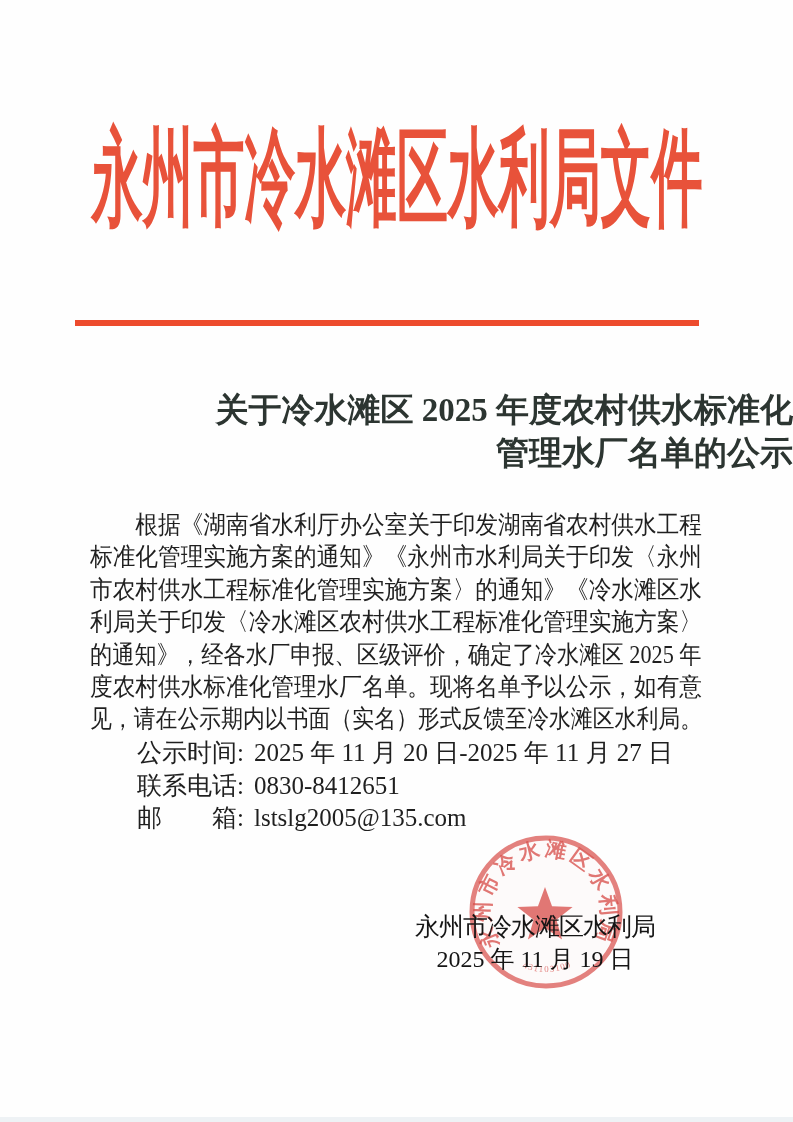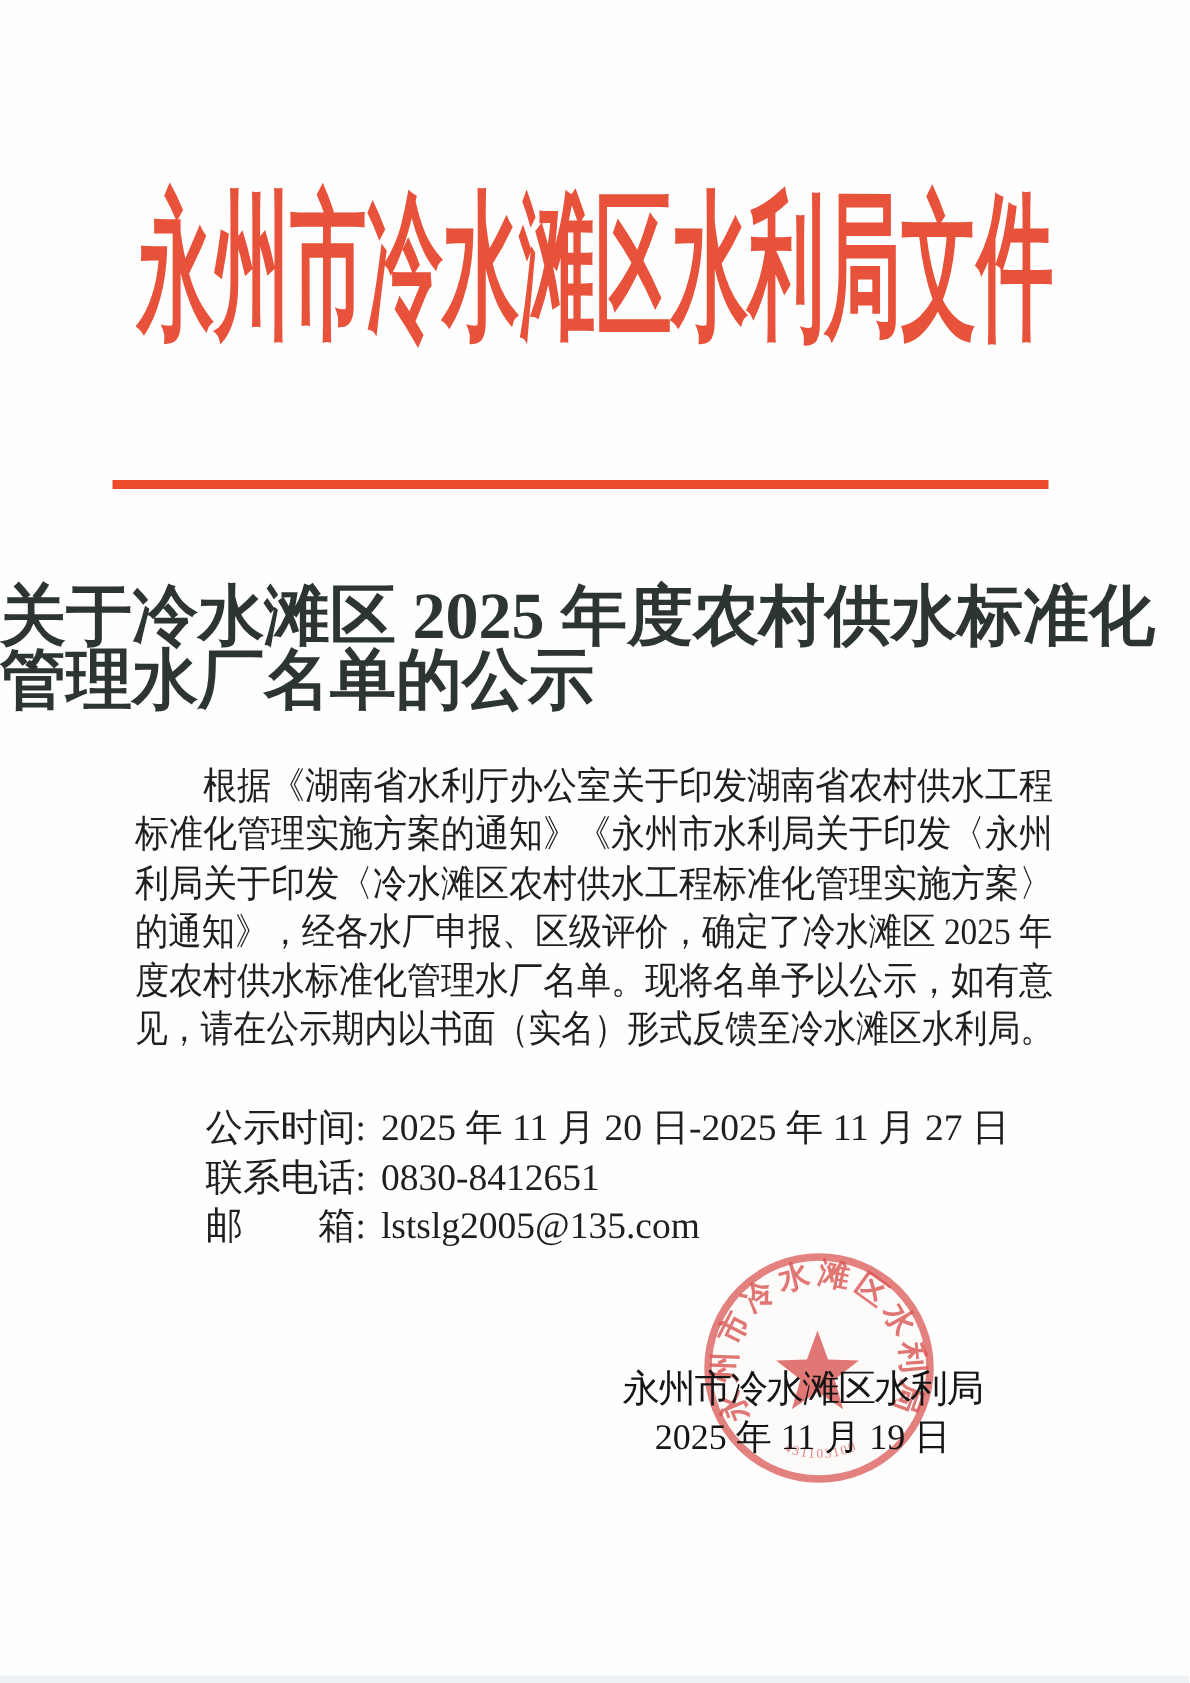--- a/index.html
+++ b/index.html
@@ -18,21 +18,21 @@
     color:#e8523a;
     letter-spacing:0;
   }
   .red-rule{
     position:absolute;top:320px;left:75px;width:624px;height:6px;
     background:#ed4b2d;
   }
   
   .doc-title{
     position:absolute;top:389px;left:0;width:793px;
-    text-align:left;font-size:44px;font-weight:bold;
+    text-align:right;font-size:33px;font-weight:bold;
     line-height:43px;color:#2c3531;
   }
   
   .doc-body{
     position:absolute;top:509px;left:90px;width:612px;
     font-size:25px;color:#1f1f1f;
   }
   .body-line{height:32.4px;line-height:32.4px;overflow:visible;}
   .fit-x{display:inline-block;white-space:nowrap;transform-origin:left center;vertical-align:top;}
   
@@ -63,20 +63,21 @@
   <div class="red-rule"></div>
 
   <div class="doc-title">
     <div>关于冷水滩区 2025 年度农村供水标准化</div>
     <div>管理水厂名单的公示</div>
   </div>
 
   <div class="doc-body">
     <div class="body-line"><span class="fit-x" style="transform: scaleX(0.906667);">　　根据《湖南省水利厅办公室关于印发湖南省农村供水工程</span></div>
     <div class="body-line"><span class="fit-x" style="transform: scaleX(0.906667);">标准化管理实施方案的通知》《永州市水利局关于印发〈永州</span></div>
+    <div class="body-line"><span class="fit-x" style="transform: scaleX(0.906667);">市农村供水工程标准化管理实施方案〉的通知》《冷水滩区水</span></div>
     <div class="body-line"><span class="fit-x" style="transform: scaleX(0.906667);">利局关于印发〈冷水滩区农村供水工程标准化管理实施方案〉</span></div>
     <div class="body-line"><span class="fit-x" style="transform: scaleX(0.889535);">的通知》，经各水厂申报、区级评价，确定了冷水滩区 2025 年</span></div>
     <div class="body-line"><span class="fit-x" style="transform: scaleX(0.906667);">度农村供水标准化管理水厂名单。现将名单予以公示，如有意</span></div>
     <div class="body-line"><span class="fit-x" style="transform: scaleX(0.874286);">见，请在公示期内以书面（实名）形式反馈至冷水滩区水利局。</span></div>
   </div>
 
   <div class="doc-contacts">
     <div class="contact-row">
       <span class="contact-label">公示时间:</span><span class="contact-value">2025 年 11 月 20 日-2025 年 11 月 27 日</span>
     </div>

